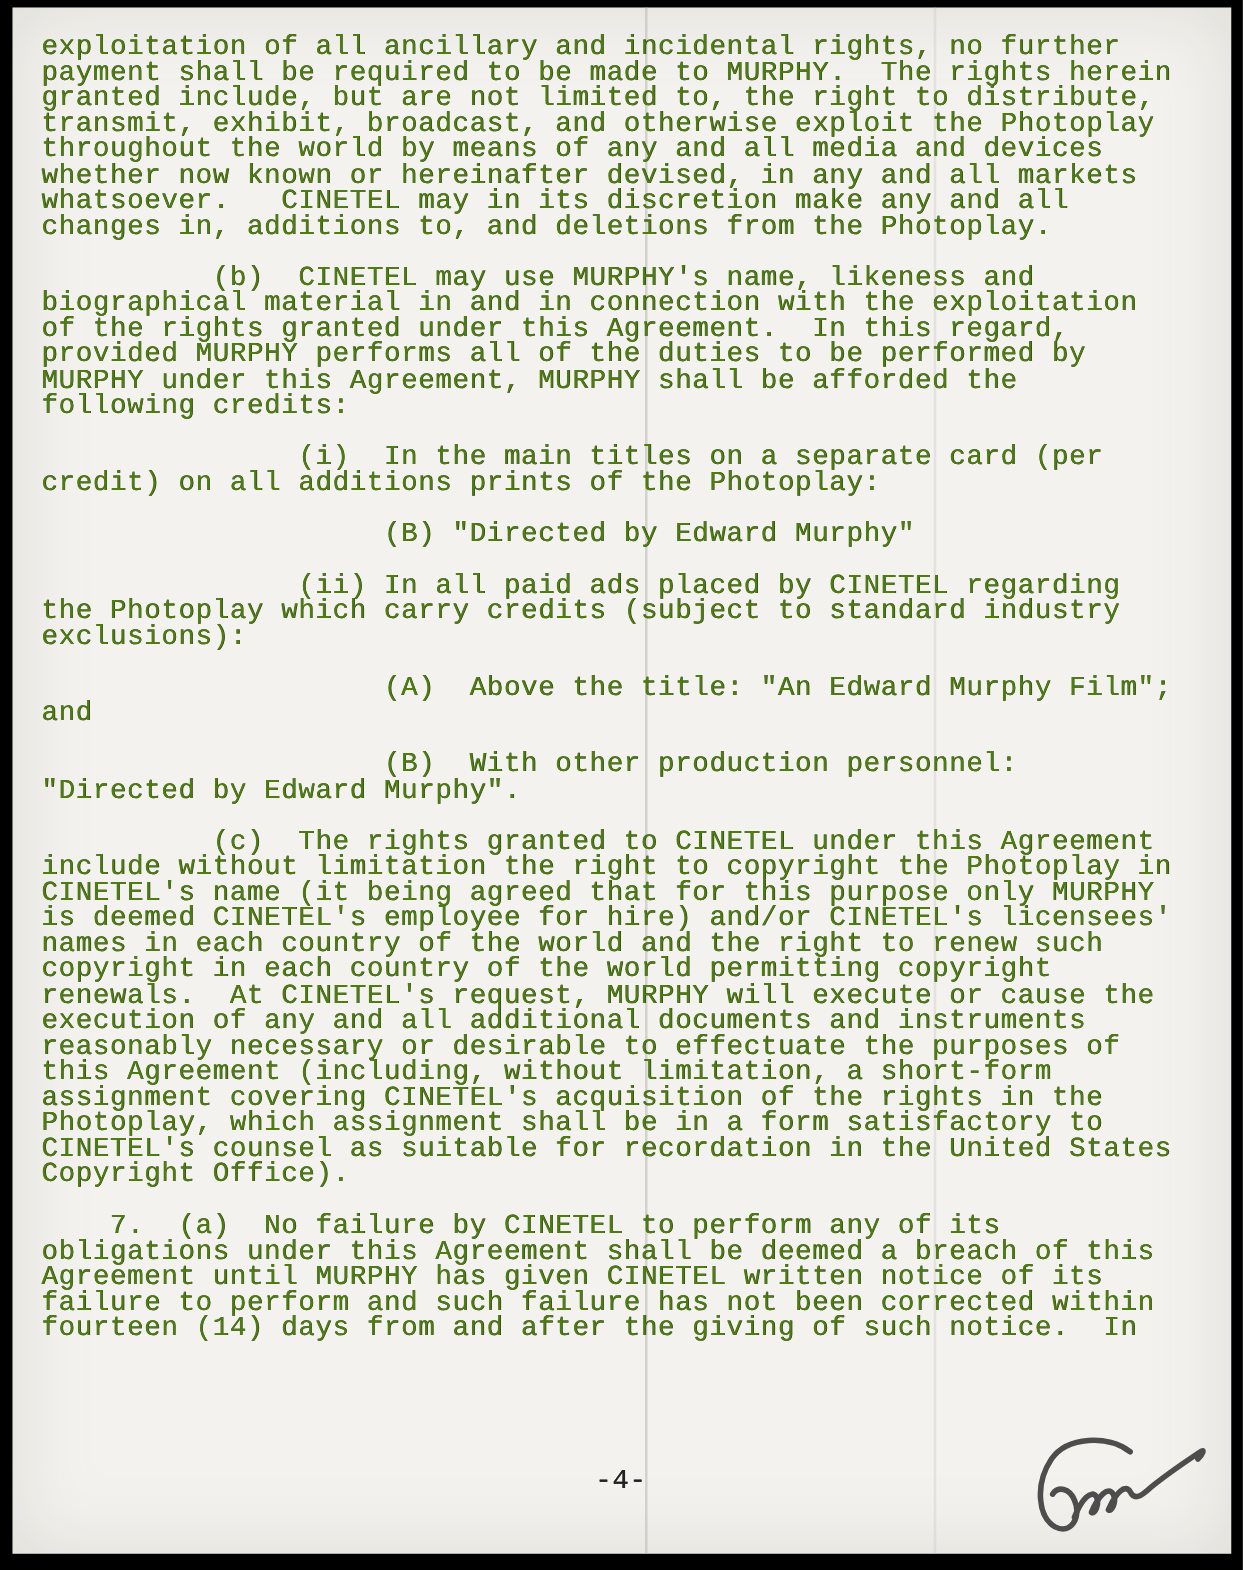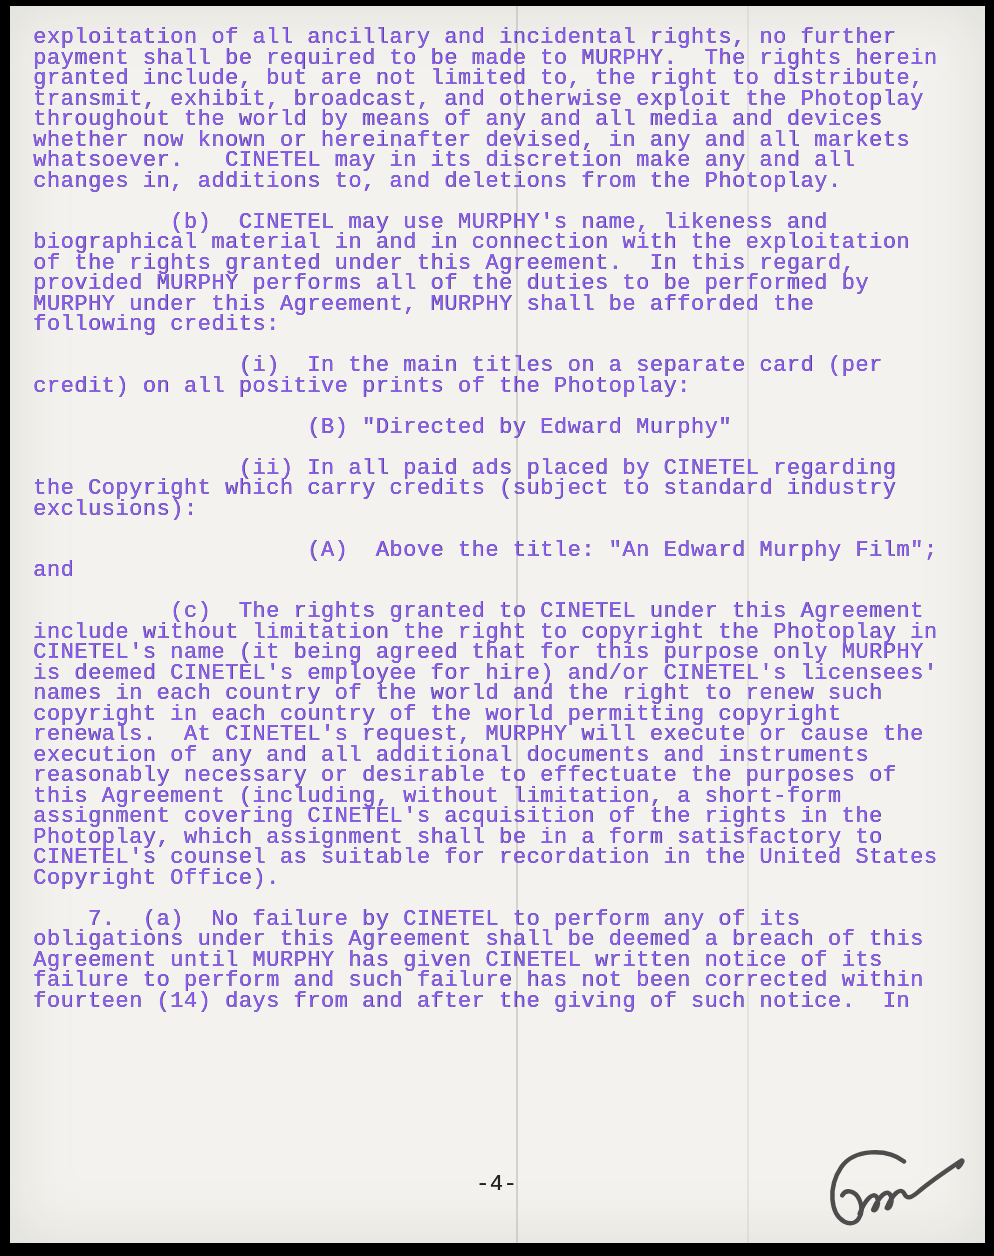--- a/index.html
+++ b/index.html
@@ -38,21 +38,21 @@
     top: 22px;
     left: 23px;
     right: 8px;
   }
   pre.para {
     margin: 0 0 20.5px 0;
     font-family: "Liberation Mono", "DejaVu Sans Mono", monospace;
     font-size: 22px;
     line-height: 20.5px;
     letter-spacing: 0.5px;
-    color: #8b5cf6;
+    color: #4d7c0f;
     white-space: pre;
     text-shadow: 0.35px 0 0 #2a2a2a;
   }
   .page-number {
     position: absolute;
     left: 466px;
     top: 1166px;
     font-family: "Liberation Mono", "DejaVu Sans Mono", monospace;
     font-size: 22px;
     letter-spacing: 0.5px;
@@ -92,27 +92,29 @@
 whether now known or hereinafter devised, in any and all markets
 whatsoever.   CINETEL may in its discretion make any and all
 changes in, additions to, and deletions from the Photoplay.</pre>
       <pre class="para">          (b)  CINETEL may use MURPHY's name, likeness and
 biographical material in and in connection with the exploitation
 of the rights granted under this Agreement.  In this regard,
 provided MURPHY performs all of the duties to be performed by
 MURPHY under this Agreement, MURPHY shall be afforded the
 following credits:</pre>
       <pre class="para">               (i)  In the main titles on a separate card (per
-credit) on all positive prints of the Photoplay:</pre>
+credit) on all additions prints of the Photoplay:</pre>
       <pre class="para">                    (B) "Directed by Edward Murphy"</pre>
       <pre class="para">               (ii) In all paid ads placed by CINETEL regarding
-the Copyright which carry credits (subject to standard industry
+the Photoplay which carry credits (subject to standard industry
 exclusions):</pre>
       <pre class="para">                    (A)  Above the title: "An Edward Murphy Film";
 and</pre>
+      <pre class="para">                    (B)  With other production personnel:
+"Directed by Edward Murphy".</pre>
       <pre class="para">          (c)  The rights granted to CINETEL under this Agreement
 include without limitation the right to copyright the Photoplay in
 CINETEL's name (it being agreed that for this purpose only MURPHY
 is deemed CINETEL's employee for hire) and/or CINETEL's licensees'
 names in each country of the world and the right to renew such
 copyright in each country of the world permitting copyright
 renewals.  At CINETEL's request, MURPHY will execute or cause the
 execution of any and all additional documents and instruments
 reasonably necessary or desirable to effectuate the purposes of
 this Agreement (including, without limitation, a short-form

